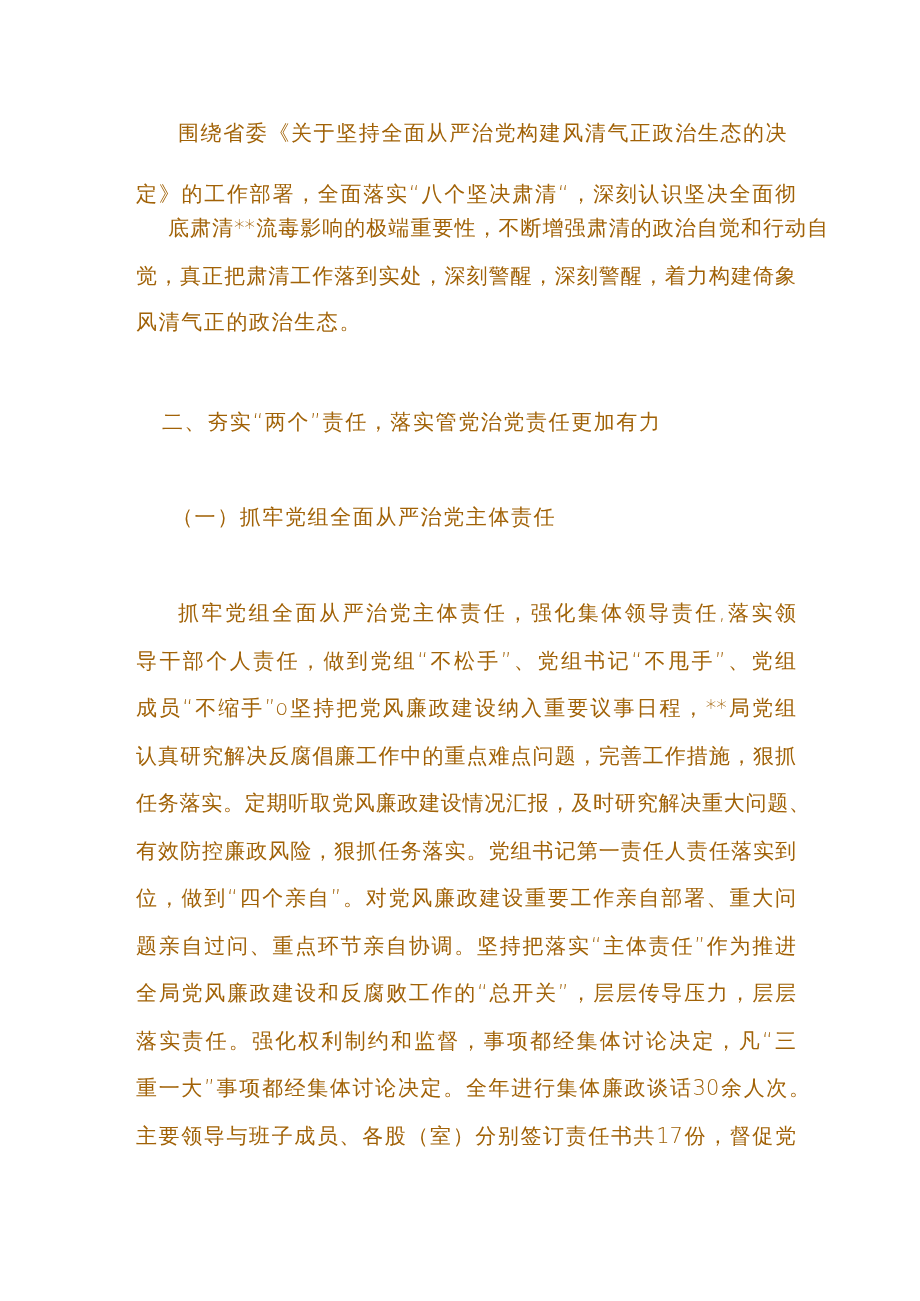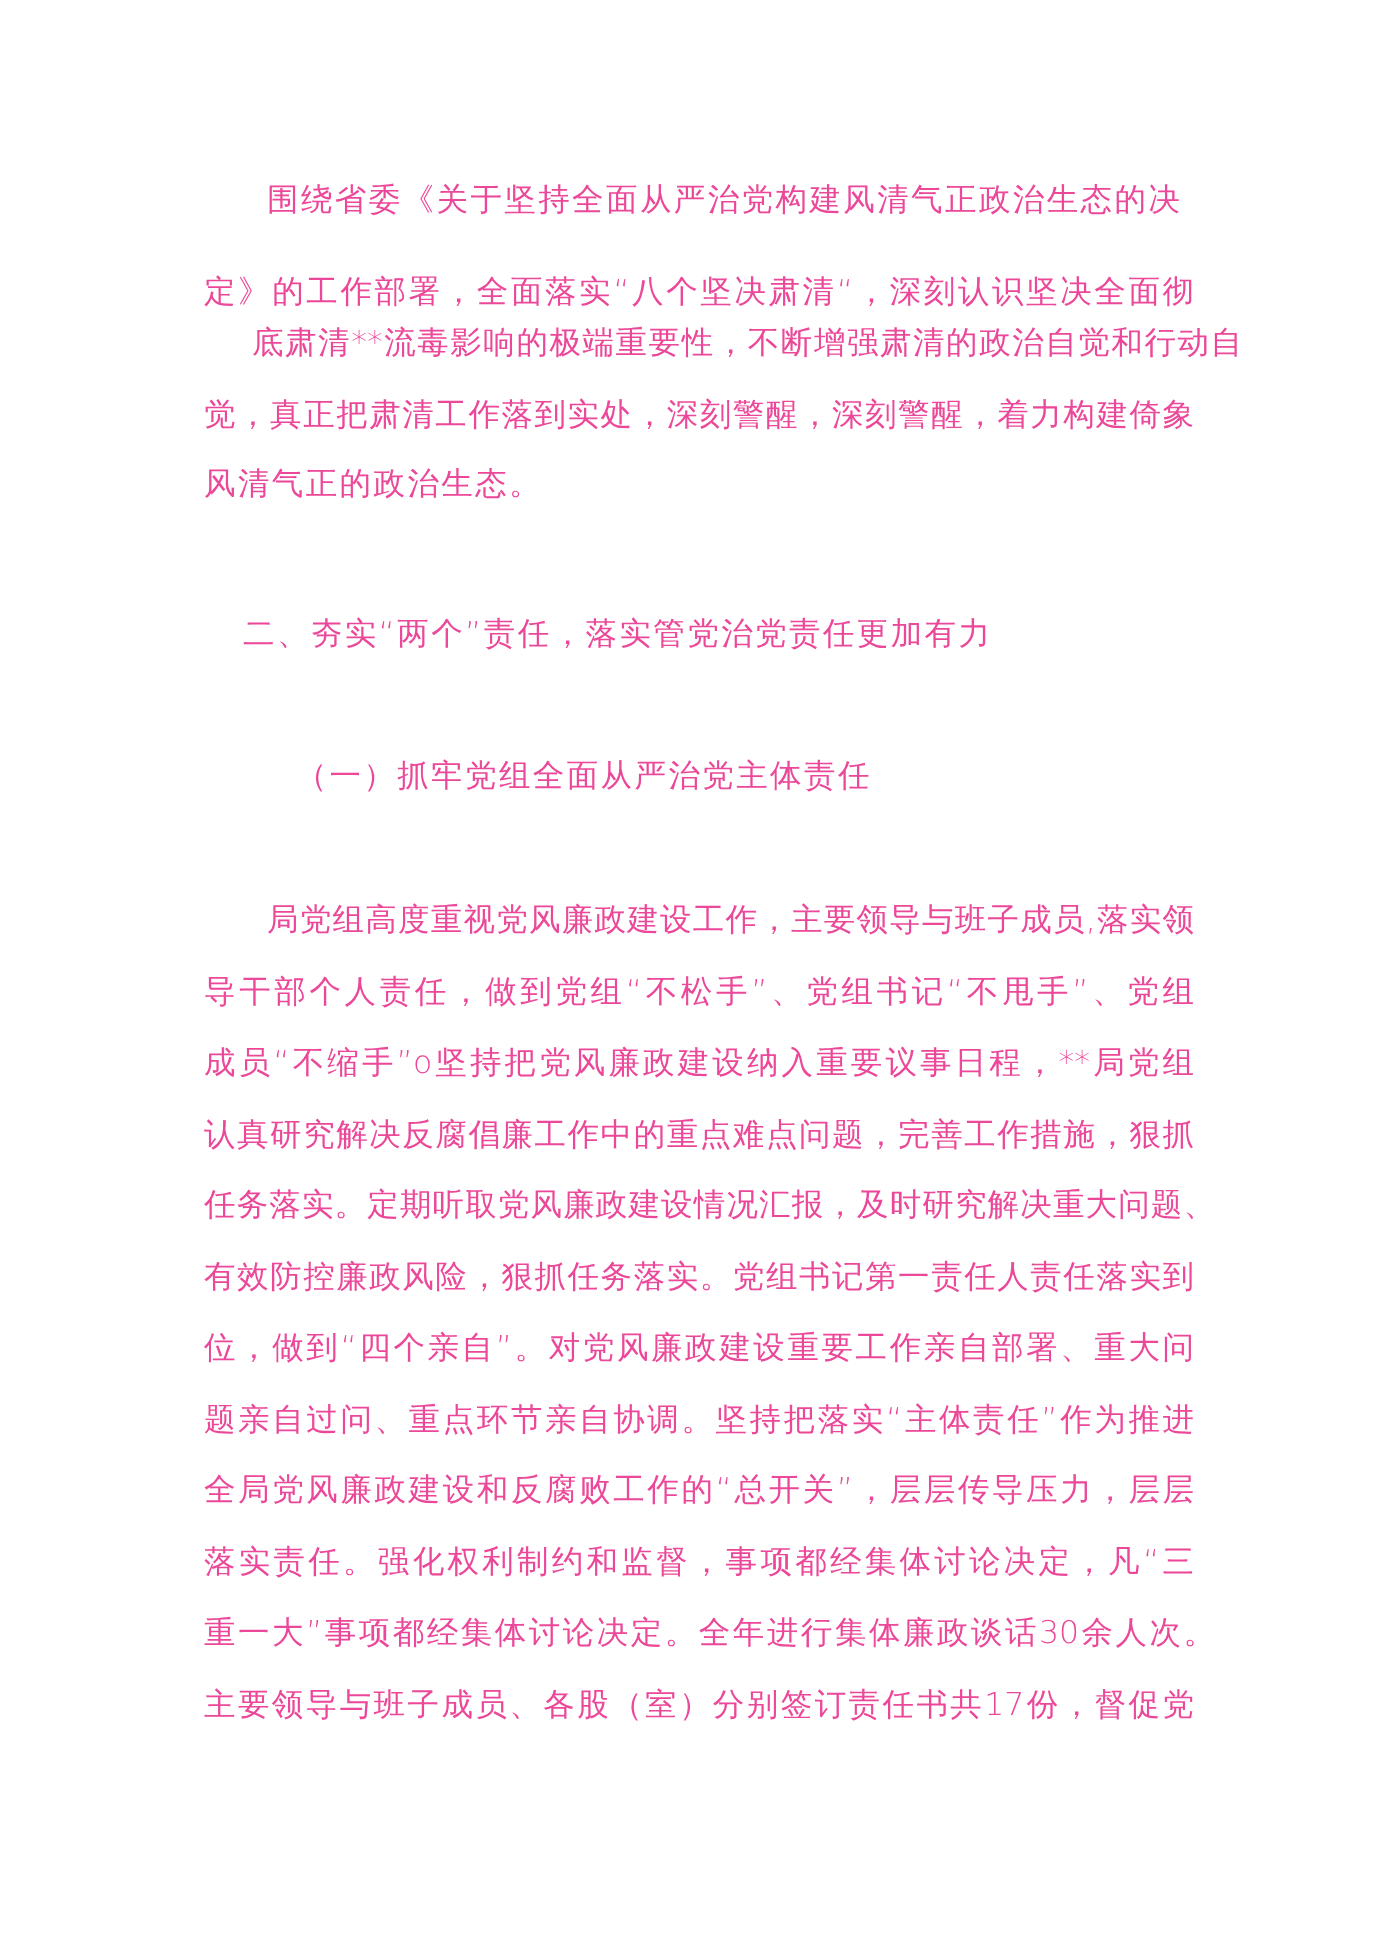--- a/index.html
+++ b/index.html
@@ -22,43 +22,43 @@
     width: 660px;
   }
   .line {
     position: absolute;
     left: 0;
     white-space: nowrap;
     font-size: 21px;
     line-height: 28px;
     font-weight: 300;
     letter-spacing: 1.6px;
-    color: #ec4899;
+    color: #a16207;
   }
   .indent { left: 42px; }
   .heading { left: 26px; }
-  .subheading { left: 36px; margin-left: 25px; }
+  .subheading { left: 36px; }
   .just { width: 660px; text-align-last: justify; text-align: justify; letter-spacing: 0; }
 </style>
 </head>
 <body>
 
 <div class="page">
 
   <div class="line indent" style="top:119px;">围绕省委《关于坚持全面从严治党构建风清气正政治生态的决</div>
   <div class="line just" style="top:168px;margin-top:12px;">定》的工作部署，全面落实“八个坚决肃清“，深刻认识坚决全面彻</div>
   <div class="line just" style="top:214px;margin-left:32px;">底肃清**流毒影响的极端重要性，不断增强肃清的政治自觉和行动自</div>
   <div class="line just" style="top:262px;">觉，真正把肃清工作落到实处，深刻警醒，深刻警醒，着力构建倚象</div>
   <div class="line" style="top:308px;">风清气正的政治生态。</div>
 
   <div class="line heading" style="top:408px;">二、夯实“两个”责任，落实管党治党责任更加有力</div>
 
   <div class="line subheading" style="top:503px;">（一）抓牢党组全面从严治党主体责任</div>
 
-  <div class="line indent" style="top:599px; width:618px; text-align:justify; text-align-last:justify; letter-spacing:0;">局党组高度重视党风廉政建设工作，主要领导与班子成员,落实领</div>
+  <div class="line indent" style="top:599px; width:618px; text-align:justify; text-align-last:justify; letter-spacing:0;">抓牢党组全面从严治党主体责任，强化集体领导责任,落实领</div>
   <div class="line just" style="top:647px;">导干部个人责任，做到党组“不松手”、党组书记“不甩手”、党组</div>
   <div class="line just" style="top:694px;">成员“不缩手”o坚持把党风廉政建设纳入重要议事日程，**局党组</div>
   <div class="line just" style="top:742px;">认真研究解决反腐倡廉工作中的重点难点问题，完善工作措施，狠抓</div>
   <div class="line just" style="top:789px; width:674px;">任务落实。定期听取党风廉政建设情况汇报，及时研究解决重大问题、</div>
   <div class="line just" style="top:837px;">有效防控廉政风险，狠抓任务落实。党组书记第一责任人责任落实到</div>
   <div class="line just" style="top:884px;">位，做到“四个亲自”。对党风廉政建设重要工作亲自部署、重大问</div>
   <div class="line just" style="top:932px;">题亲自过问、重点环节亲自协调。坚持把落实“主体责任”作为推进</div>
   <div class="line just" style="top:979px;">全局党风廉政建设和反腐败工作的“总开关”，层层传导压力，层层</div>
   <div class="line just" style="top:1027px;">落实责任。强化权利制约和监督，事项都经集体讨论决定，凡“三</div>
   <div class="line just" style="top:1074px; width:674px;">重一大”事项都经集体讨论决定。全年进行集体廉政谈话30余人次。</div>

